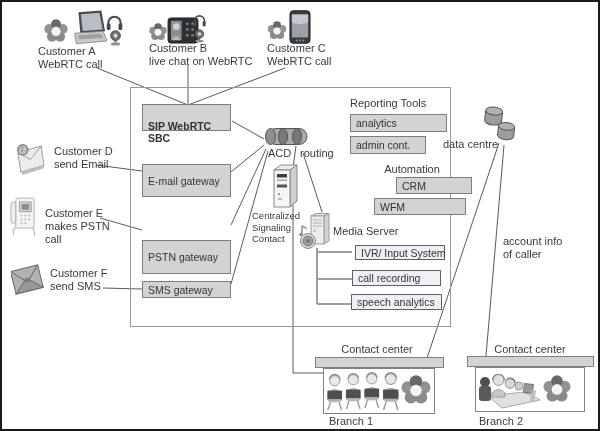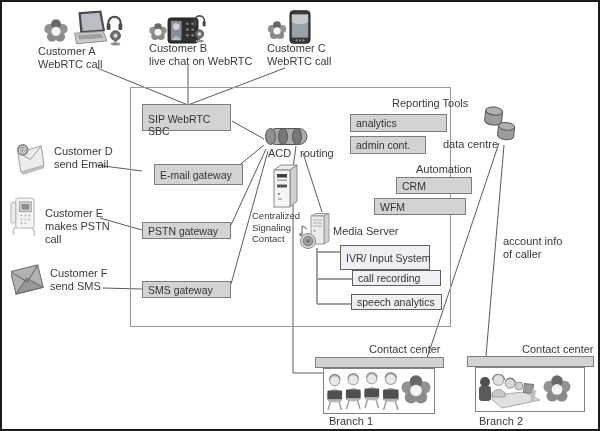--- a/index.html
+++ b/index.html
@@ -4,27 +4,27 @@
 <style>
   html,body{margin:0;padding:0;background:#fff;}
   #canvas{
     position:relative;width:600px;height:431px;background:#ffffff;
     border:2px solid #1a1a1a;box-sizing:border-box;overflow:hidden;
     font-family:"Liberation Sans",sans-serif;
   }
   .wires{position:absolute;left:0;top:0;}
   .lbl{position:absolute;font-size:11px;line-height:13px;color:#3a3a3a;white-space:nowrap;}
   .lbl.small{font-size:9.5px;line-height:11.5px;}
-  .lbl.ctr{text-align:left;margin-left:42px;}
+  .lbl.ctr{text-align:center;}
   .box{
     position:absolute;background:#d3d3d3;border:1px solid #7d7d7d;
     font-size:10.5px;color:#333;display:flex;align-items:center;
     padding-left:5px;box-sizing:border-box;white-space:nowrap;
   }
-  .box.two{display:block;line-height:12px;padding-top:8px;}
+  .box.two{display:block;line-height:12px;padding-top:15px;font-weight:bold;}
   .box.light{background:#eef0f5;border-color:#606060;}
   .mainbox{position:absolute;border:1px solid #9a9a9a;box-sizing:border-box;background:transparent;}
   .bar{position:absolute;background:#d3d3d3;border:1px solid #808080;box-sizing:border-box;}
   .wbox{position:absolute;background:#ffffff;border:1px solid #808080;box-sizing:border-box;}
   .ic{position:absolute;}
 </style>
 </head>
 <body>
 
 <div id="canvas">
@@ -197,22 +197,22 @@
   </svg>
   <div class="lbl" style="left:48px;top:265px">
     <div>Customer F</div>
     <div>send SMS</div>
   </div>
 
   <div class="box two" style="left:140px;top:102px;width:89px;height:27px">
     <div>SIP WebRTC</div>
     <div>SBC</div>
   </div>
-  <div class="box" style="left:152px;top:162px;width:89px;height:21px">E-mail gateway</div>
-  <div class="box" style="left:140px;top:220px;width:89px;height:17px">PSTN gateway</div>
+  <div class="box" style="left:140px;top:162px;width:89px;height:33px">E-mail gateway</div>
+  <div class="box" style="left:140px;top:238px;width:89px;height:34px">PSTN gateway</div>
   <div class="box" style="left:140px;top:279px;width:89px;height:17px">SMS gateway</div>
 
   <svg class="ic" style="left:262px;top:125px" width="46" height="19" viewBox="0 0 46 19">
     <rect x="4" y="1.5" width="39" height="16" rx="8" ry="8" fill="#a9a9a9" stroke="#555"></rect>
     <ellipse cx="19" cy="9.5" rx="4.5" ry="8" fill="#787878" stroke="#555"></ellipse>
     <ellipse cx="33" cy="9.5" rx="4.5" ry="8" fill="#787878" stroke="#555"></ellipse>
     <ellipse cx="6.5" cy="9.5" rx="5" ry="8" fill="#8f8f8f" stroke="#555"></ellipse>
   </svg>
   <div class="lbl" style="left:266px;top:145px">ACD</div>
   <div class="lbl" style="left:298px;top:145px">routing</div>
@@ -249,21 +249,21 @@
   <div class="lbl" style="left:331px;top:223px">Media Server</div>
 
   <div class="lbl ctr" style="left:348px;top:95px;width:76px">Reporting Tools</div>
   <div class="box" style="left:348px;top:112px;width:97px;height:18px">analytics</div>
   <div class="box" style="left:348px;top:134px;width:76px;height:18px">admin cont.</div>
 
   <div class="lbl ctr" style="left:372px;top:161px;width:76px">Automation</div>
   <div class="box" style="left:394px;top:175px;width:76px;height:17px">CRM</div>
   <div class="box" style="left:372px;top:196px;width:92px;height:17px">WFM</div>
 
-  <div class="box light" style="left:338px;top:243px;width:90px;height:25px">IVR/ Input System</div>
+  <div class="box light" style="left:353px;top:243px;width:90px;height:15px">IVR/ Input System</div>
   <div class="box light" style="left:350px;top:268px;width:89px;height:16px">call recording</div>
   <div class="box light" style="left:349px;top:292px;width:91px;height:16px">speech analytics</div>
 
   <svg class="ic" style="left:481px;top:104px" width="21" height="23" viewBox="0 0 21 23">
     <g transform="rotate(6 10 11)">
       <path d="M2,5 L2,15 A8.5,4 0 0 0 19,15 L19,5" fill="#9c9c9c" stroke="#555"></path>
       <ellipse cx="10.5" cy="5" rx="8.5" ry="4" fill="#b0b0b0" stroke="#555"></ellipse>
     </g>
   </svg>
   <svg class="ic" style="left:494px;top:119px" width="20" height="23" viewBox="0 0 21 23">

